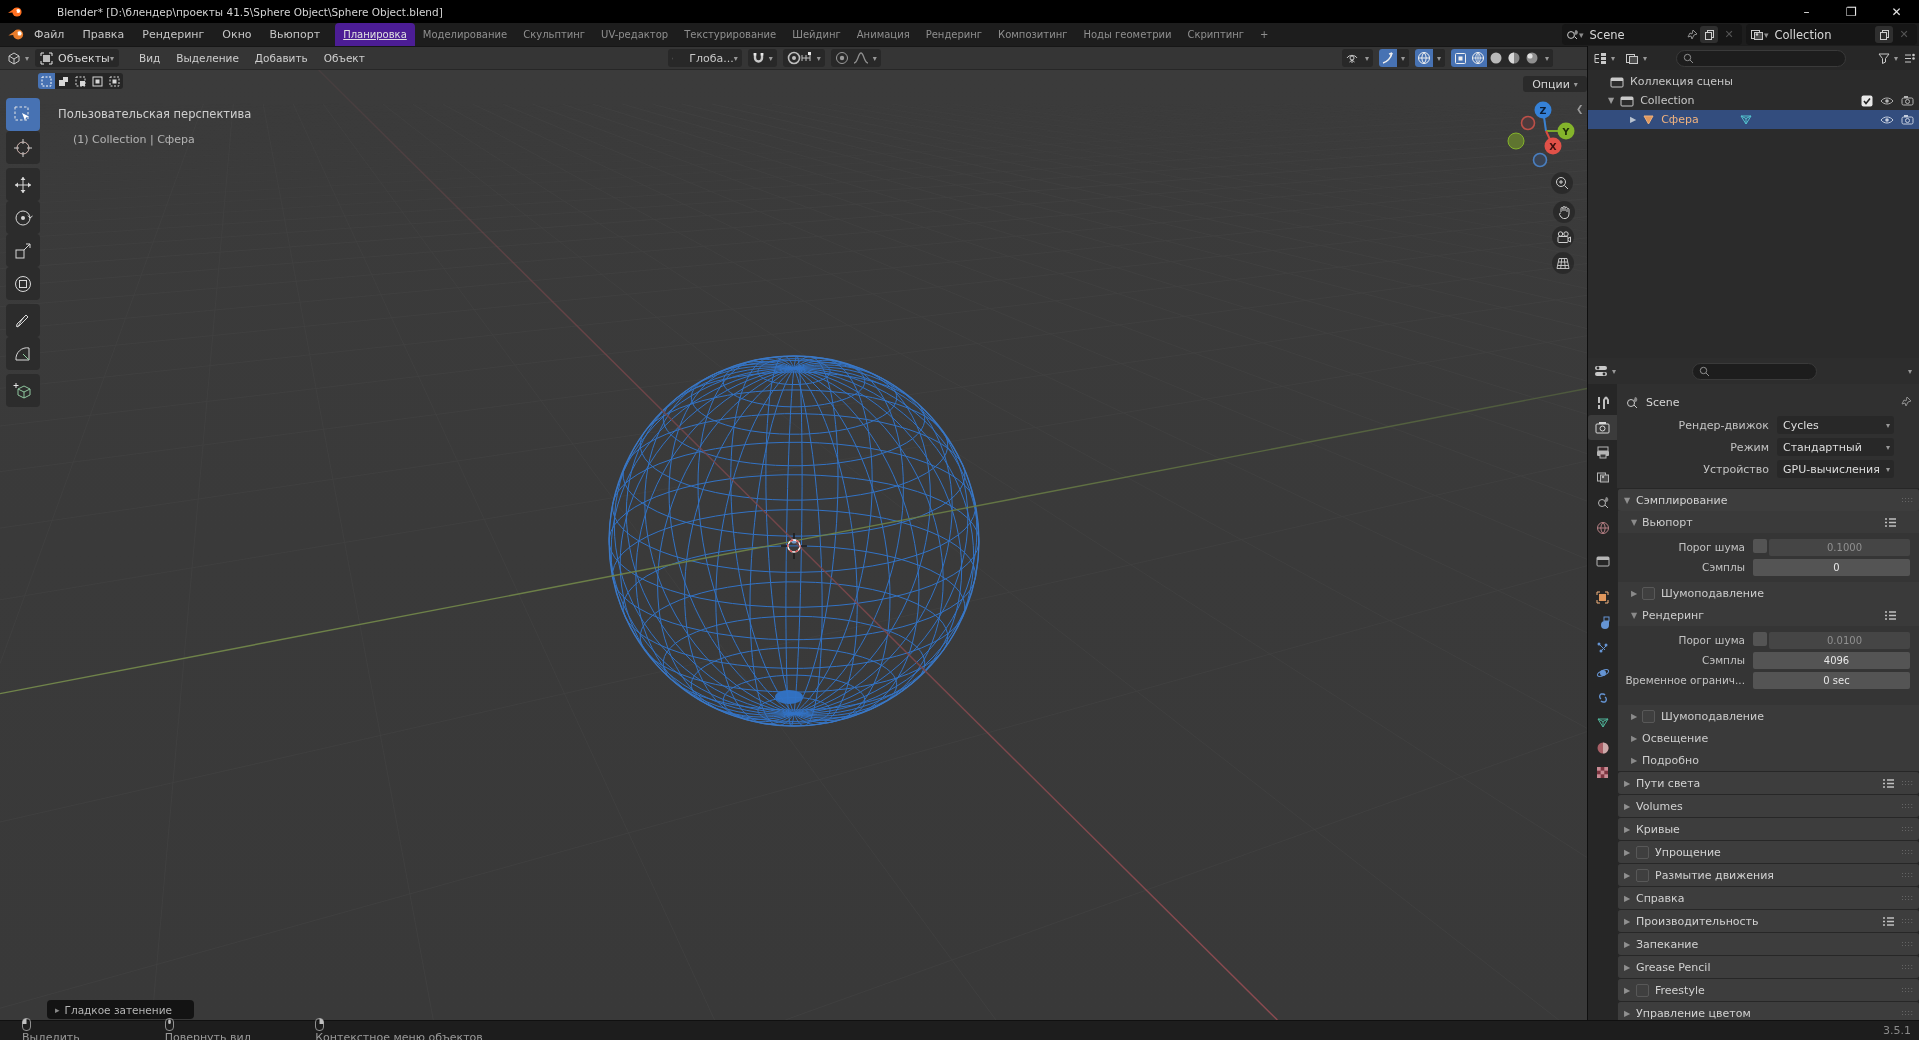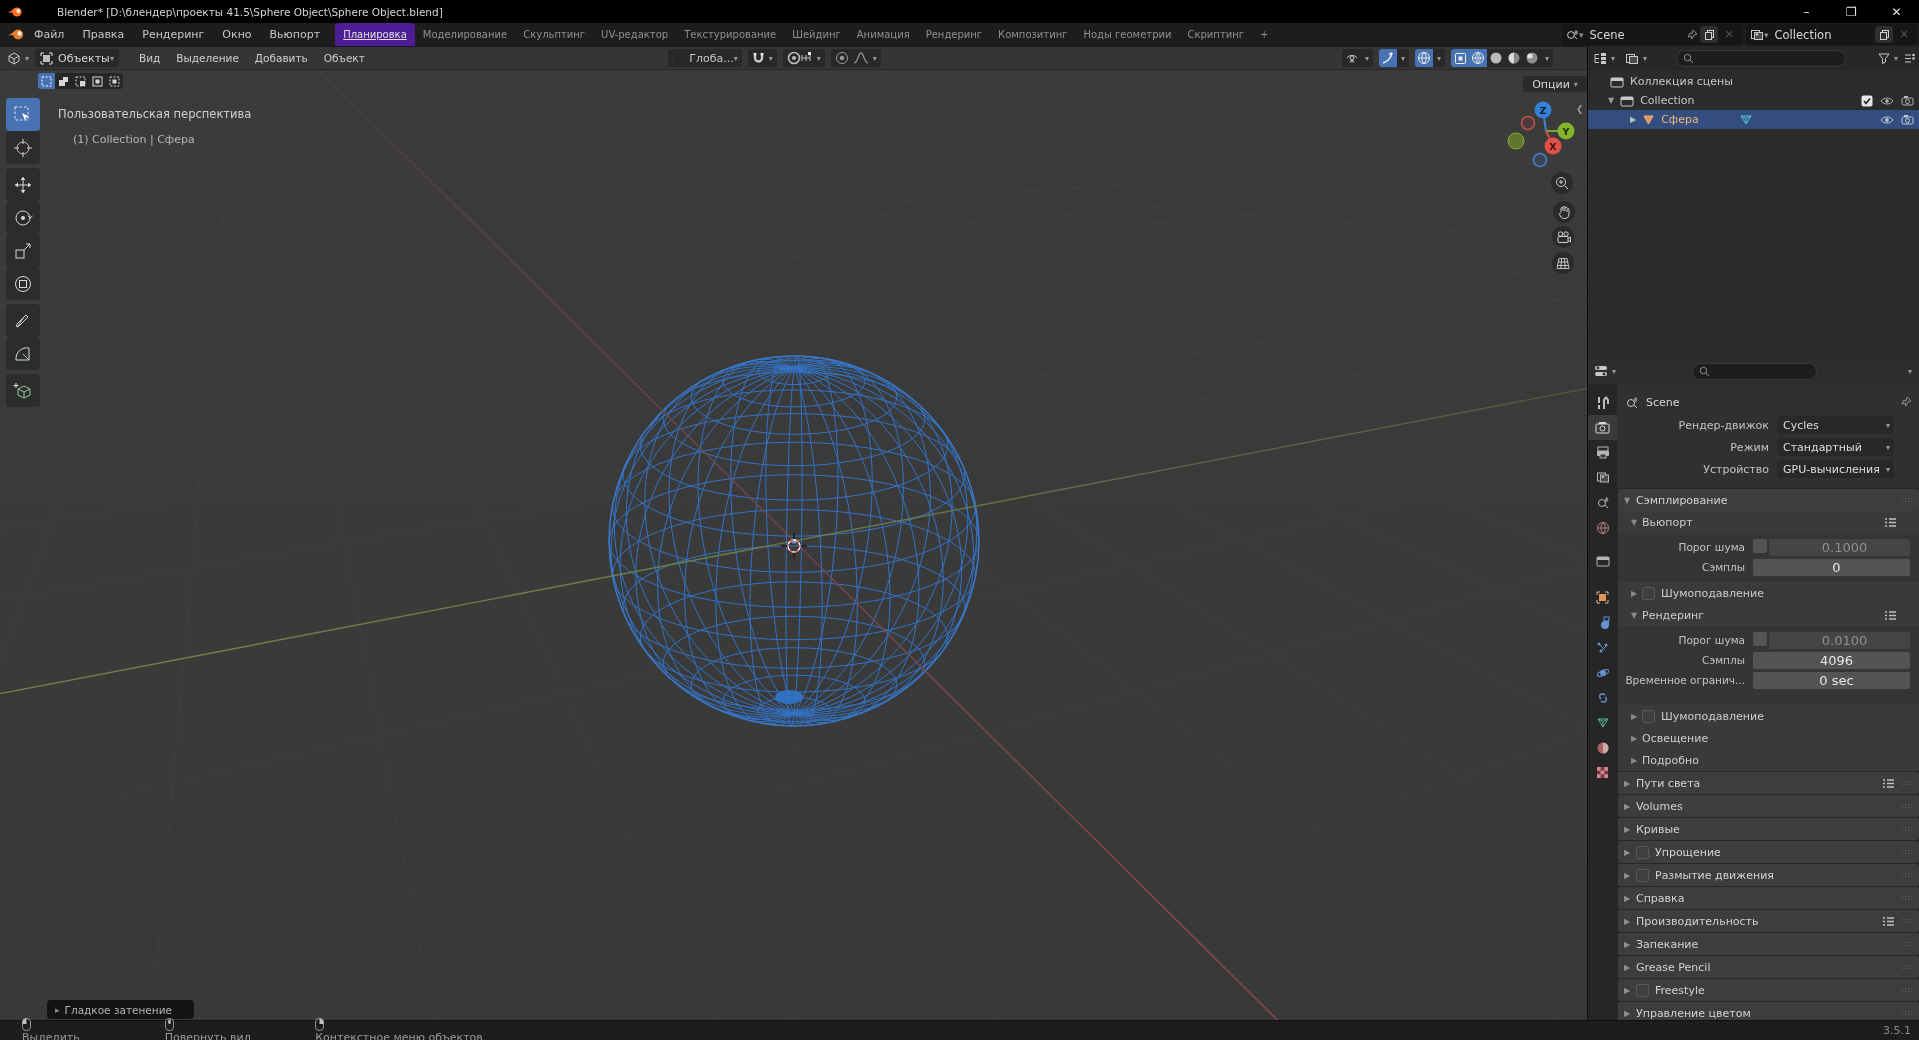--- a/index.html
+++ b/index.html
@@ -77,21 +77,21 @@
   .sec-h .tri { color:#909090; font-size:8px; width:18px; text-align:center; }
   .sec-h .grip { position:absolute; right:5px; color:#6e6e6e; font-size:8px; letter-spacing:1px; }
   .sec-h .listicon { position:absolute; right:24px; }
   .sub-h { height:22px; display:flex; align-items:center; color:#cccccc; position:relative; background:#3a3a3a; }
   .fieldrow { height:21px; }
   .sub-h .tri { color:#8a8a8a; font-size:8px; width:16px; text-align:center; margin-left:8px; }
   .fieldrow { display:flex; align-items:center; height:20px; }
   .fieldrow .flabel { width:135px; text-align:right; padding-right:8px; color:#c3c3c3; white-space:nowrap; overflow:hidden; font-size:10.5px; }
   .fzone { flex:1; margin-right:9px; display:flex; gap:2px; }
   .cb { width:14px; height:14px; background:#545454; border-radius:2px; }
-  .valfield { flex:1; height:17px; background:#545454; border-radius:2px; color:#e8e8e8; display:flex; align-items:center; justify-content:center; font-size:13px;padding-left:10px; }
+  .valfield { flex:1; height:17px; background:#545454; border-radius:2px; color:#e8e8e8; display:flex; align-items:center; justify-content:center; font-size:10px;padding-left:10px; }
   .valfield.dis { background:#454545; color:#909090; }
   .checker { width:13px; height:13px; background:#3f3f3f; border:1px solid #585858; border-radius:2px; margin-right:6px; }
   
   .statusbar { position:absolute; left:0; top:1020px; width:1919px; height:20px; background:#1d1d1d; border-top:1px solid #101010; display:flex; align-items:center; color:#999; }
   .hint { display:flex; align-items:flex-start; margin-right:30px;flex-direction:column; }
   .ver { position:absolute; right:8px; color:#8a8a8a; }
   svg { display:block; }
 </style>
 </head>
 <body>

